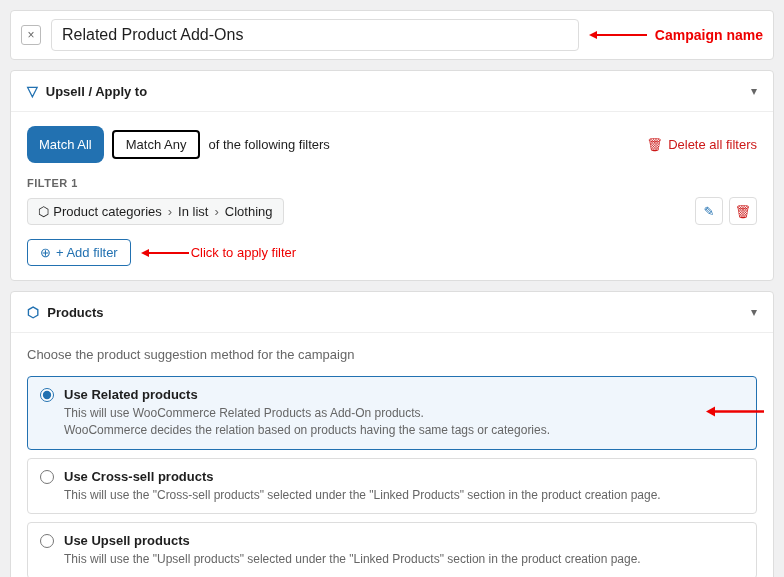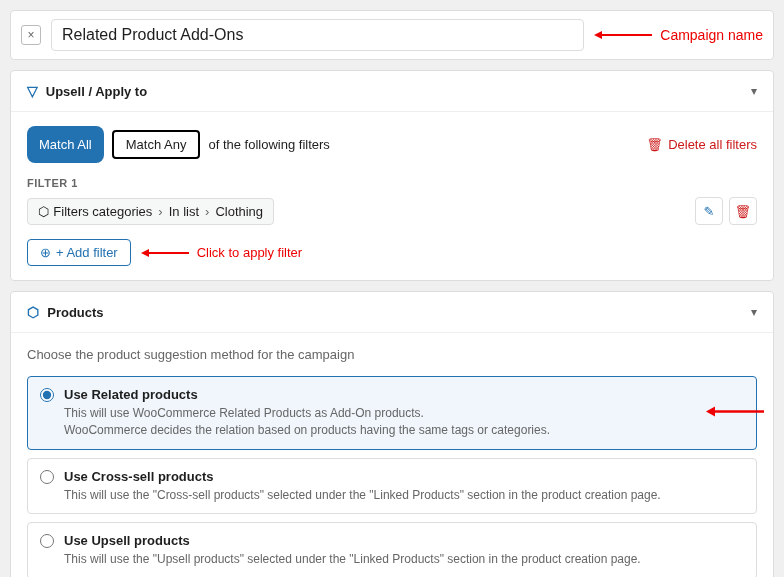--- a/index.html
+++ b/index.html
@@ -36,21 +36,21 @@
     .filter-tag-icon { font-size: 13px; }
     .filter-tag-text { font-size: 13px; color: #1e1e1e; }
     .filter-tag-sep { color: #666; font-size: 13px; margin: 0 2px; }
     .filter-actions { display: flex; gap: 6px; }
     .filter-action-btn { width: 28px; height: 28px; border: 1px solid #ddd; background: #fff; border-radius: 4px; display: flex; align-items: center; justify-content: center; cursor: pointer; font-size: 13px; color: #2271b1; }
     .filter-action-btn.delete { color: #cc1818; }
 
     
     .add-filter-row { margin-top: 14px; display: flex; align-items: center; gap: 10px; }
     .btn-add-filter { border: 1px solid #2271b1; color: #2271b1; background: #fff; border-radius: 4px; padding: 5px 12px; font-size: 13px; cursor: pointer; display: flex; align-items: center; gap: 5px; }
-    .add-filter-annotation { display: flex; align-items: center; gap: 6px; }
+    .add-filter-annotation { display: flex; align-items: center; }
 
     
     .product-method-label { font-size: 13px; color: #666; margin-bottom: 14px; }
     .radio-option { display: flex; align-items: flex-start; gap: 10px; padding: 10px 12px; border: 1px solid #ddd; border-radius: 4px; margin-bottom: 8px; cursor: pointer; }
     .radio-option.selected { border-color: #2271b1; background: #f0f6fc; }
     .radio-input { margin-top: 1px; accent-color: #2271b1; width: 14px; height: 14px; flex-shrink: 0; }
     .radio-content { flex: 1; }
     .radio-title { font-weight: 600; font-size: 13px; color: #1e1e1e; margin-bottom: 3px; }
     .radio-desc { font-size: 12px; color: #666; line-height: 1.4; }
   </style>
@@ -63,21 +63,21 @@
     <button class="top-bar-close">
       <span>×</span>
     </button>
     <input class="top-bar-input" value="Related Product Add-Ons" style="">
 
     <div style="display:flex;align-items:center;gap:6px;">
       <svg width="60" height="16" viewBox="0 0 60 16">
         <line x1="58" y1="8" x2="4" y2="8" stroke="#e00" stroke-width="2"></line>
         <polygon points="0,8 8,4 8,12" fill="#e00"></polygon>
       </svg>
-      <span style="color:#e00;font-size:14px;font-weight:400;">Campaign name</span>
+      <span style="color:#e00;font-size:14px;font-weight:700;">Campaign name</span>
     </div>
   </div>
 
   <div class="section-card">
     <div class="section-header">
       <div class="section-header-left">
         <span class="section-header-icon">▽</span>
         <span>Upsell / Apply to</span>
       </div>
       <span class="chevron-icon">▾</span>
@@ -91,21 +91,21 @@
         <div class="delete-all-link">
           <span>🗑</span>
           <span>Delete all filters</span>
         </div>
       </div>
 
       <div class="filter-label">FILTER 1</div>
       <div class="filter-row">
         <div class="filter-tag-group">
           <span class="filter-tag-icon">⬡</span>
-          <span class="filter-tag-text">Filters categories</span>
+          <span class="filter-tag-text">Product categories</span>
           <span class="filter-tag-sep">›</span>
           <span class="filter-tag-text">In list</span>
           <span class="filter-tag-sep">›</span>
           <span class="filter-tag-text">Clothing</span>
         </div>
         <div class="filter-actions">
           <button class="filter-action-btn">
             <span>✎</span>
           </button>
           <button class="filter-action-btn delete">

